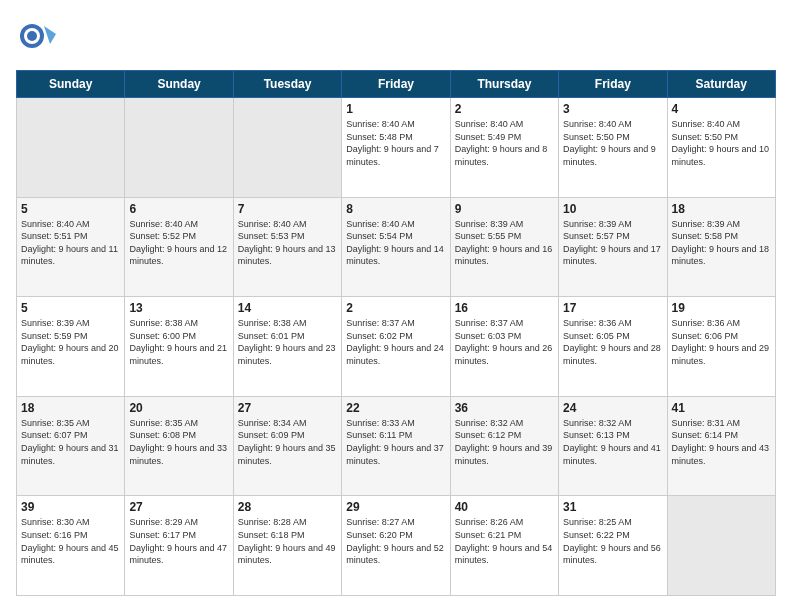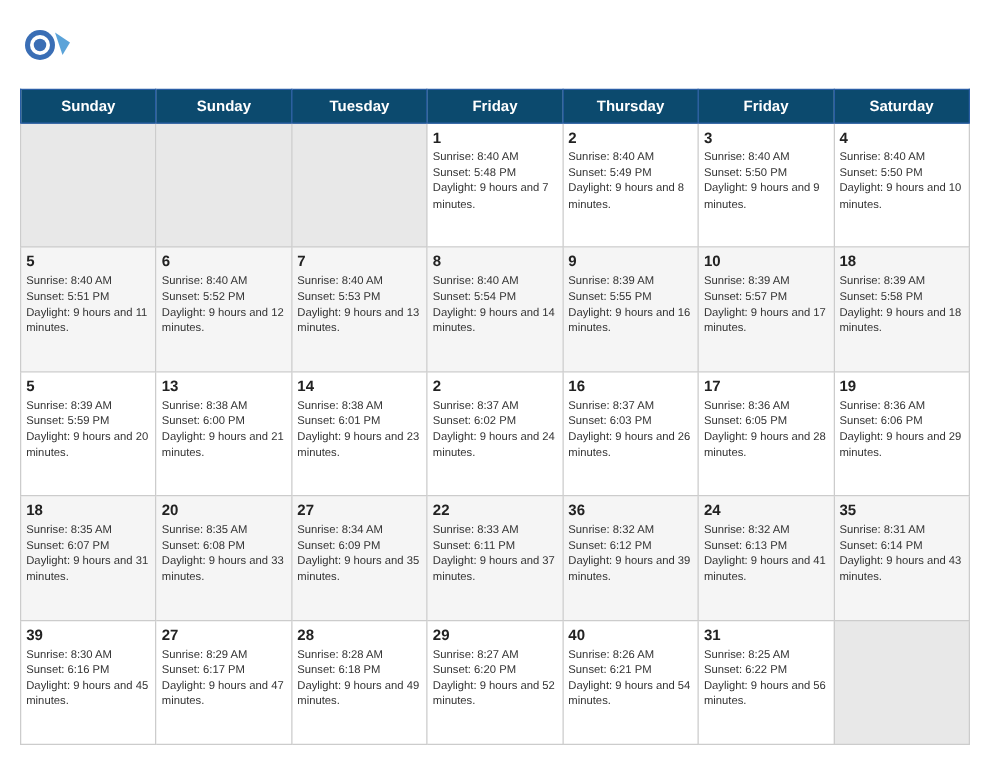--- a/index.html
+++ b/index.html
@@ -220,21 +220,21 @@
           </td>
           <td>
             <div class="day-number">36</div>
             <div class="day-info">Sunrise: 8:32 AM<br>Sunset: 6:12 PM<br>Daylight: 9 hours and 39 minutes.</div>
           </td>
           <td>
             <div class="day-number">24</div>
             <div class="day-info">Sunrise: 8:32 AM<br>Sunset: 6:13 PM<br>Daylight: 9 hours and 41 minutes.</div>
           </td>
           <td>
-            <div class="day-number">35</div>
+            <div class="day-number">41</div>
             <div class="day-info">Sunrise: 8:31 AM<br>Sunset: 6:14 PM<br>Daylight: 9 hours and 43 minutes.</div>
           </td>
         </tr>
         <tr>
           <td>
             <div class="day-number">39</div>
             <div class="day-info">Sunrise: 8:30 AM<br>Sunset: 6:16 PM<br>Daylight: 9 hours and 45 minutes.</div>
           </td>
           <td>
             <div class="day-number">27</div>

